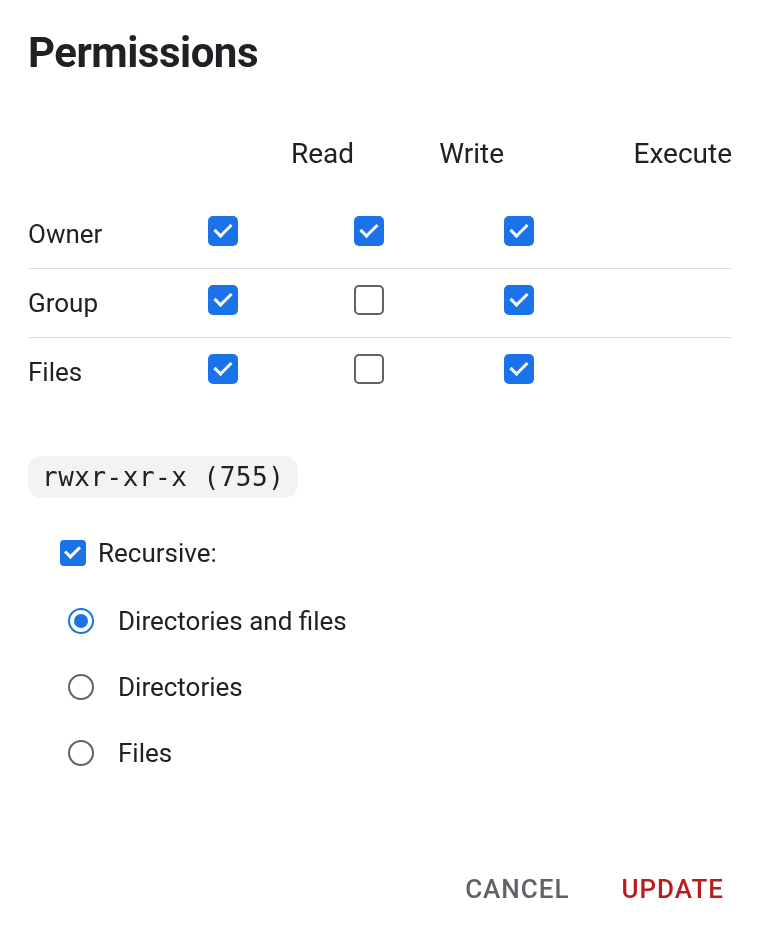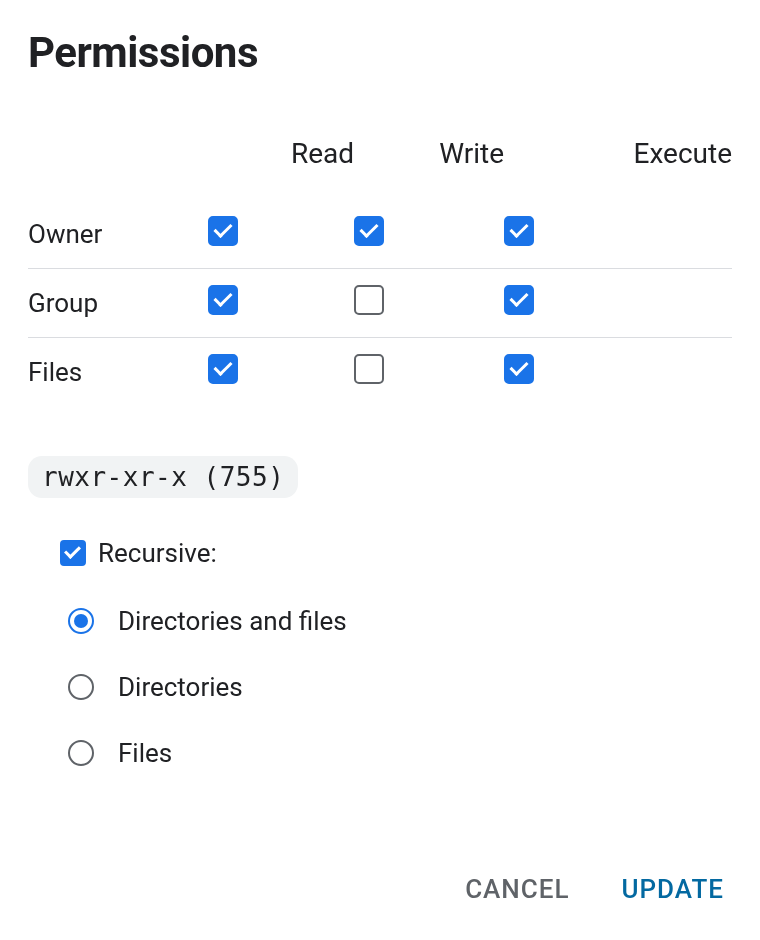--- a/index.html
+++ b/index.html
@@ -178,21 +178,21 @@
       font-weight: 500;
       letter-spacing: 1px;
       cursor: pointer;
       padding: 8px 6px;
       font-family: inherit;
     }
     .btn.cancel {
       color: #5f6368;
     }
     .btn.update {
-      color: #0369a1;
+      color: #b91c1c;
     }
   </style>
 </head>
 <body>
 
 
 
 <h1 class="page-title">Permissions</h1>
 
 <table class="perm-table">

